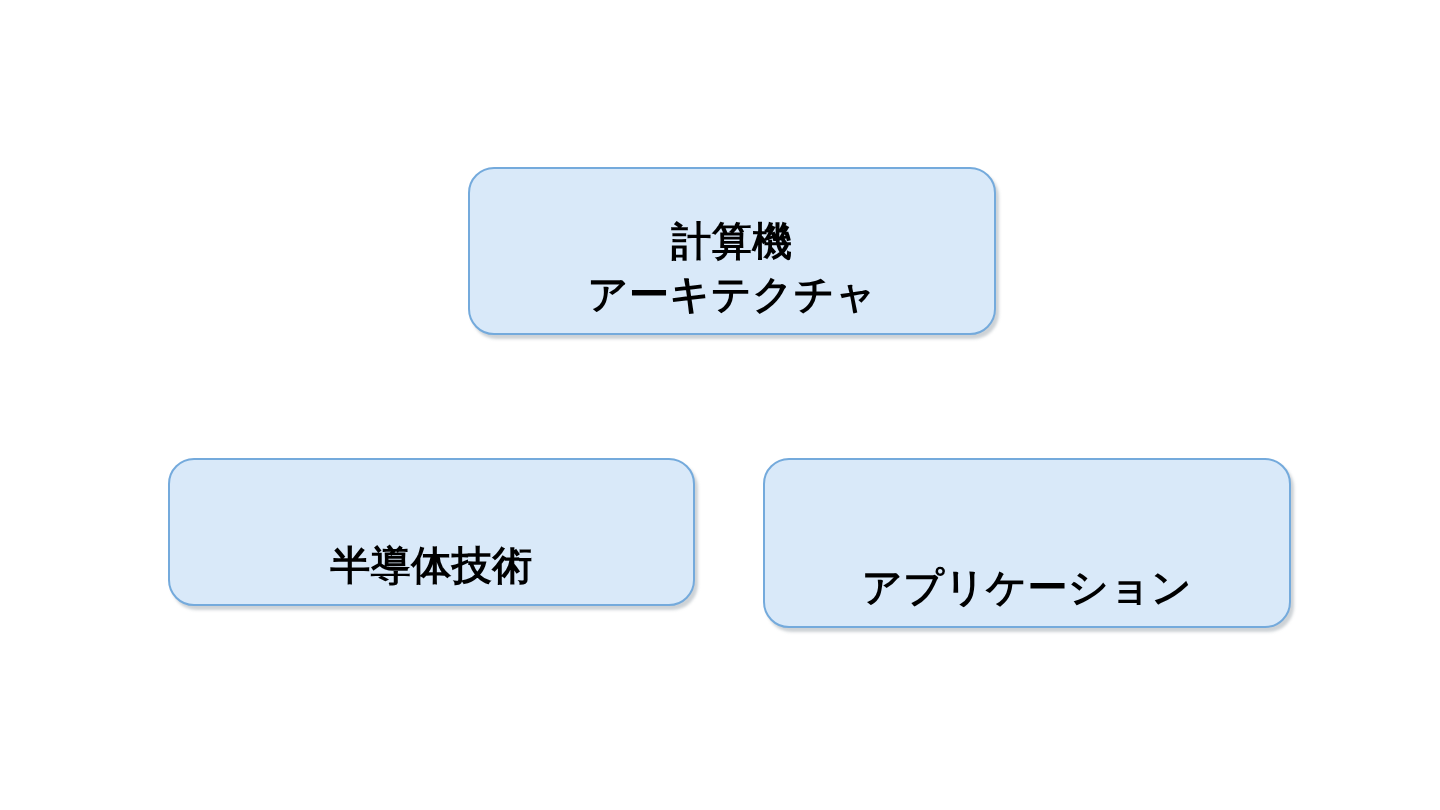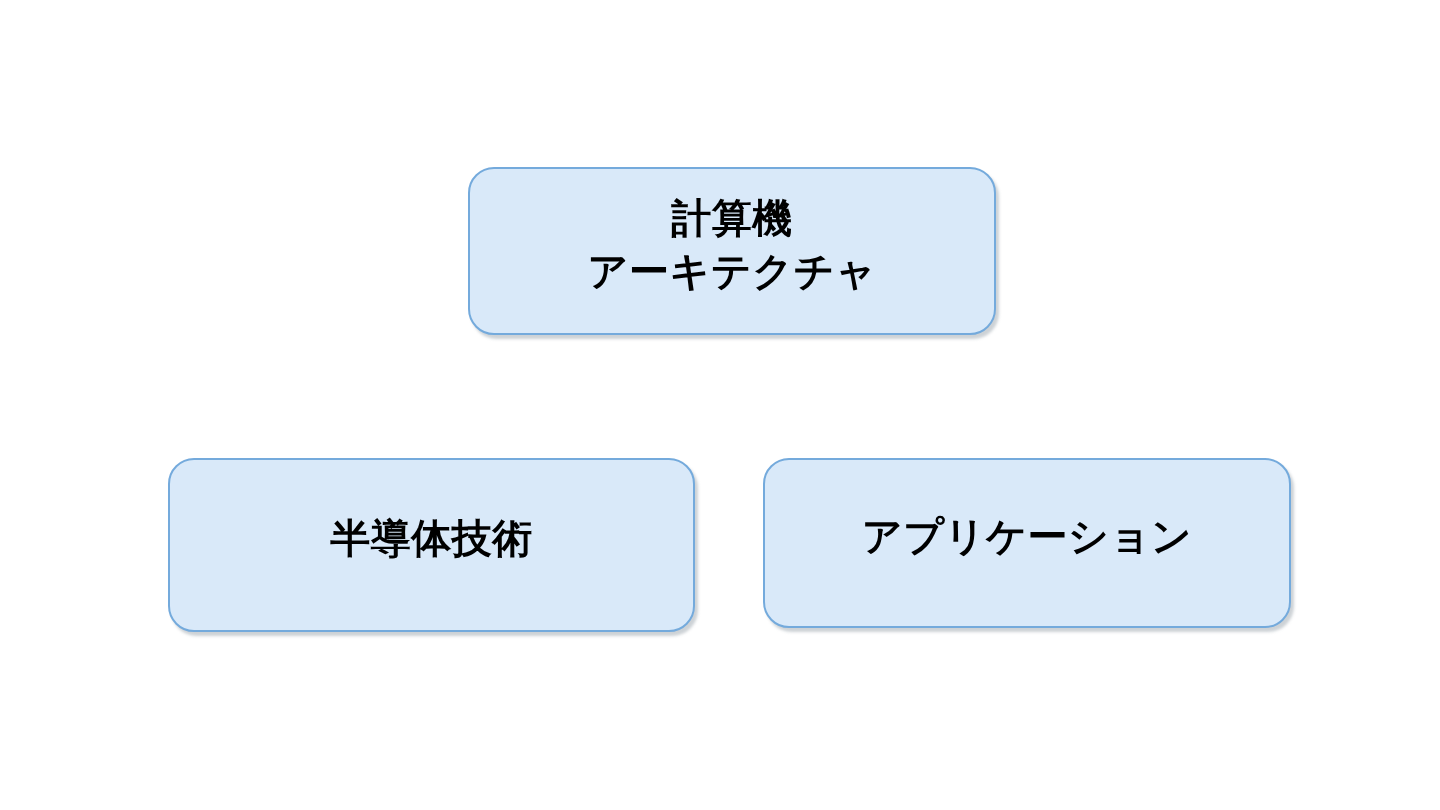--- a/index.html
+++ b/index.html
@@ -18,36 +18,36 @@
     background: var(--canvas-bg, #ffffff);
   }
   .node {
     position: absolute;
     box-sizing: border-box;
     background: var(--box-fill, #d9e9f9);
     border: 2px solid var(--box-border, #74aadc);
     border-radius: 26px;
     box-shadow: 3px 4px 3px rgba(145, 155, 165, 0.45);
     display: flex;
-    align-items: center;
+    align-items: flex-end;
     justify-content: center;
     
     padding-bottom: 12px;
   }
   .node-top {
     left: 468px;
     top: 167px;
     width: 528px;
     height: 168px;
   }
   .node-left {
     left: 168px;
     top: 458px;
     width: 527px;
-    height: 174px;
+    height: 148px;
   }
   .node-right {
     left: 747px;
     top: 458px;
     width: 528px;
     height: 170px;
     margin-left: 16px;
   }
   .node-label {
     color: #000000;

